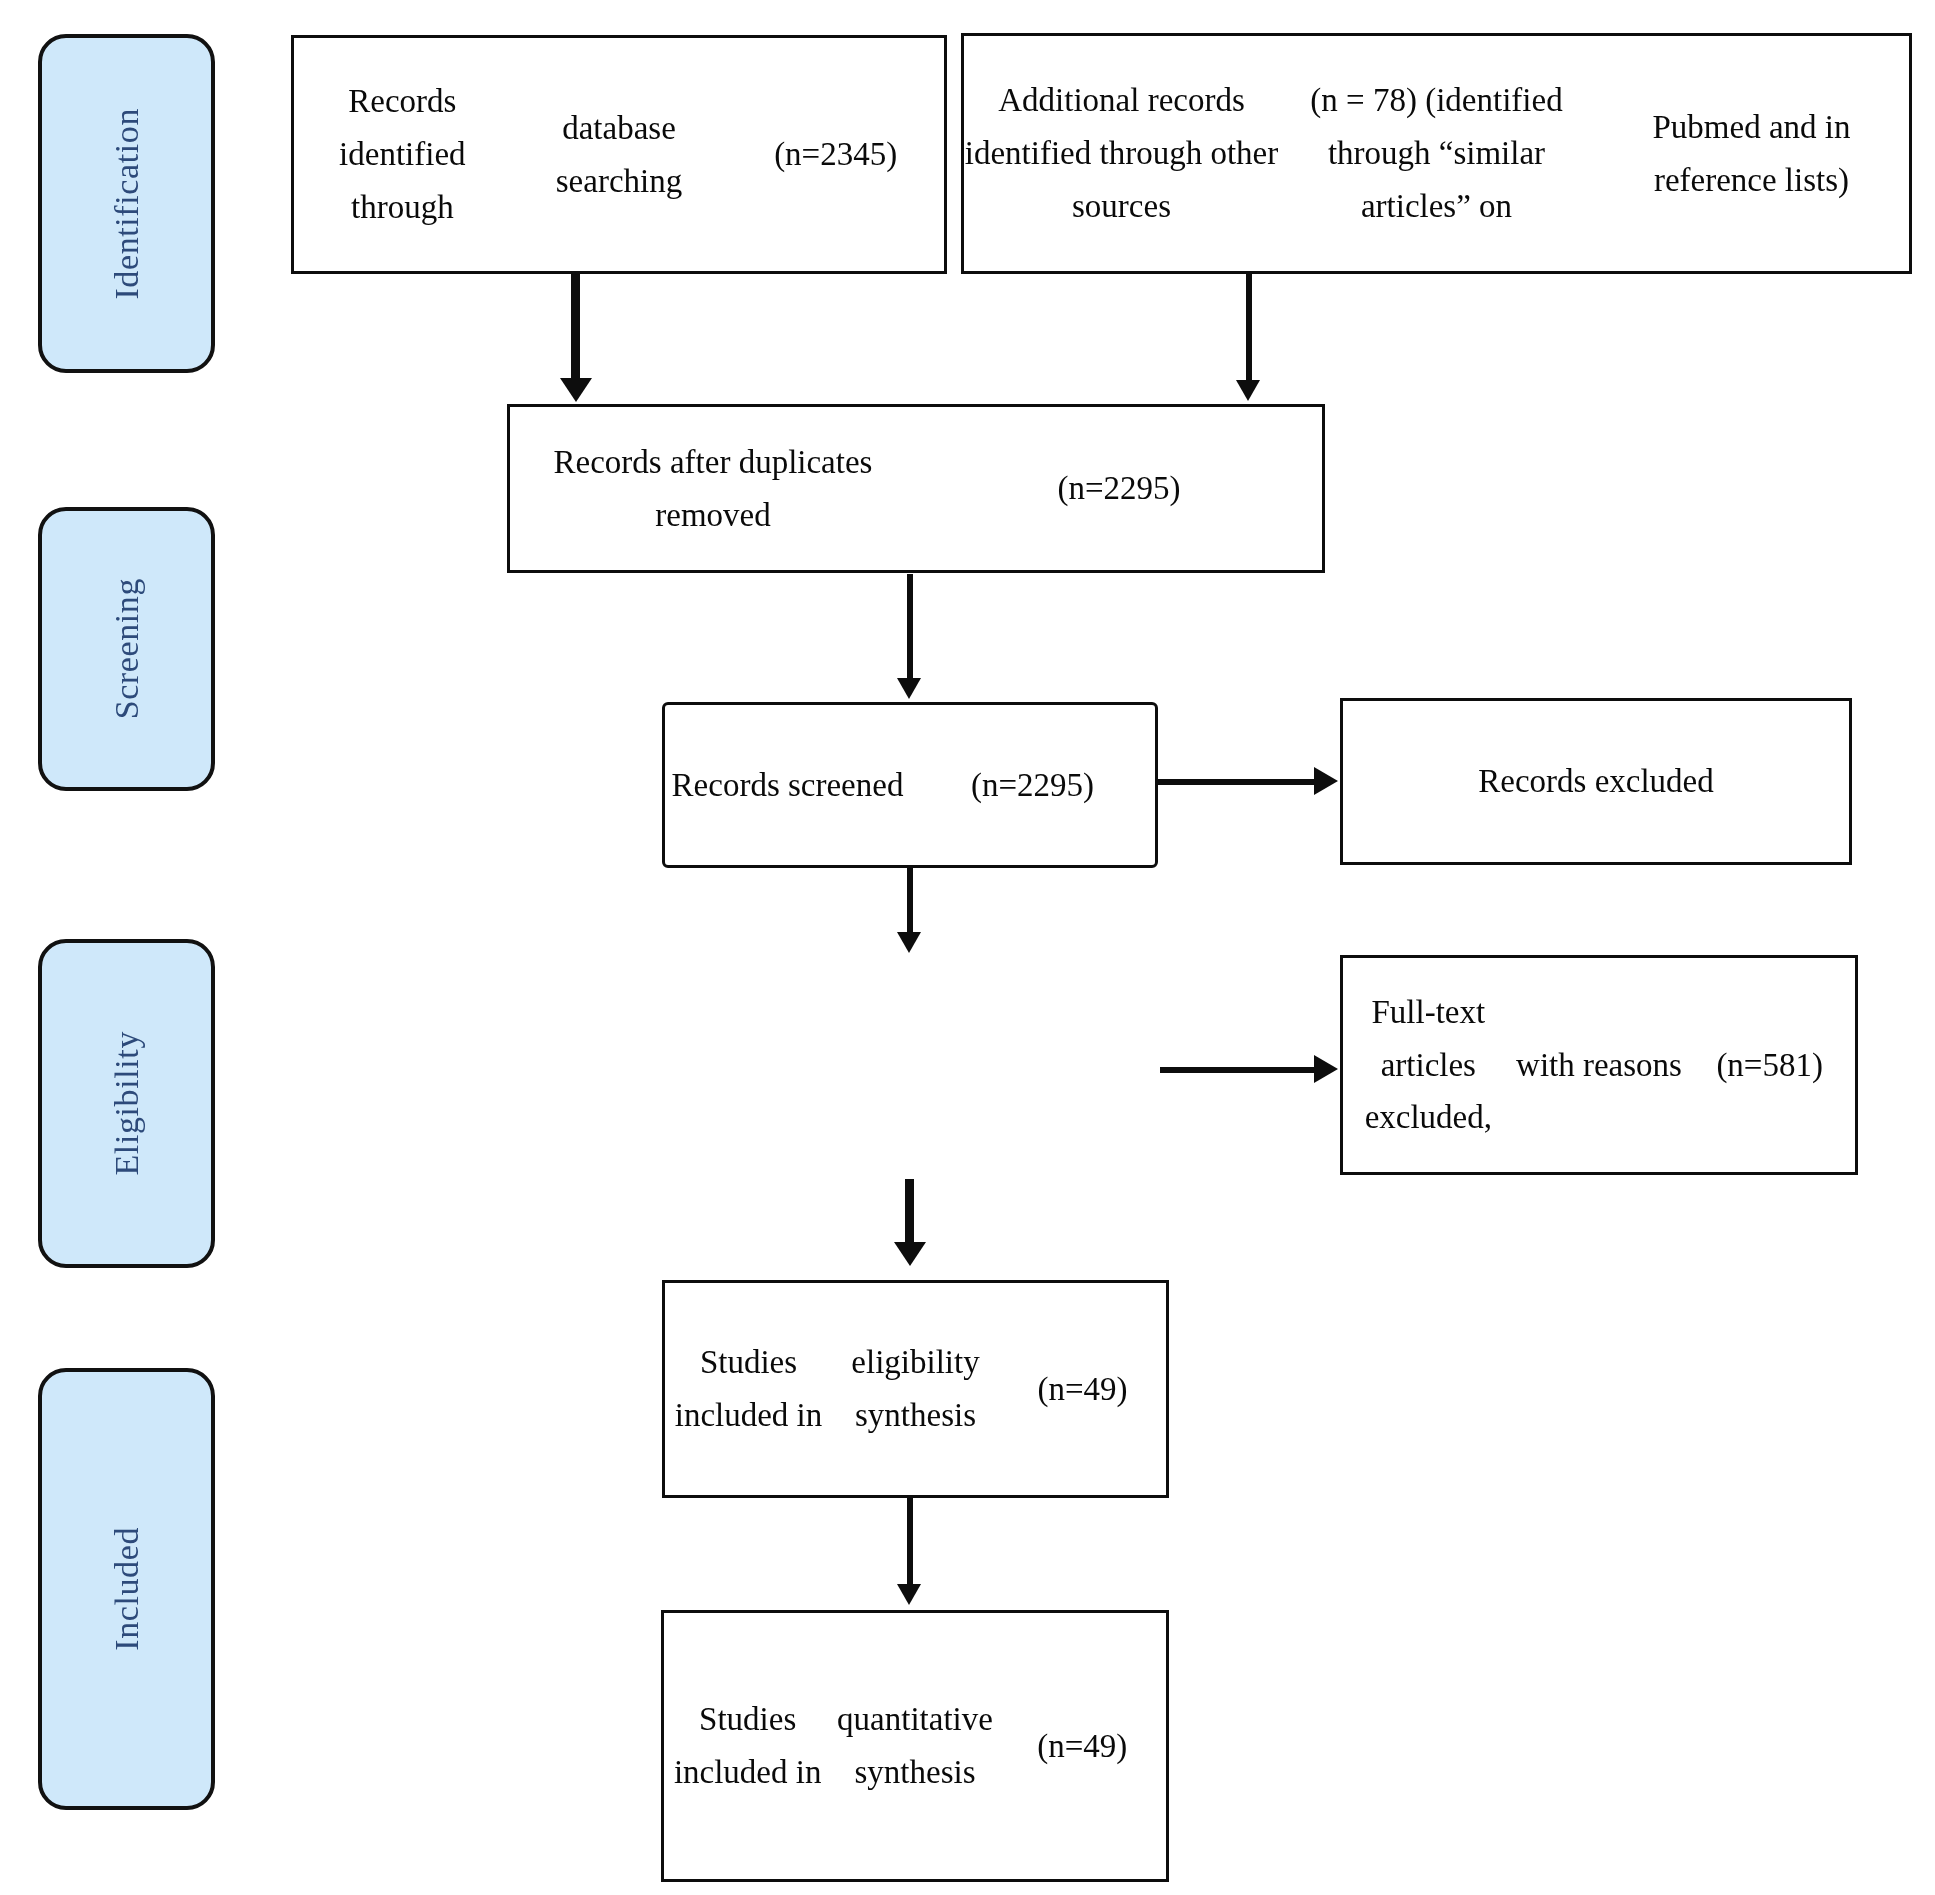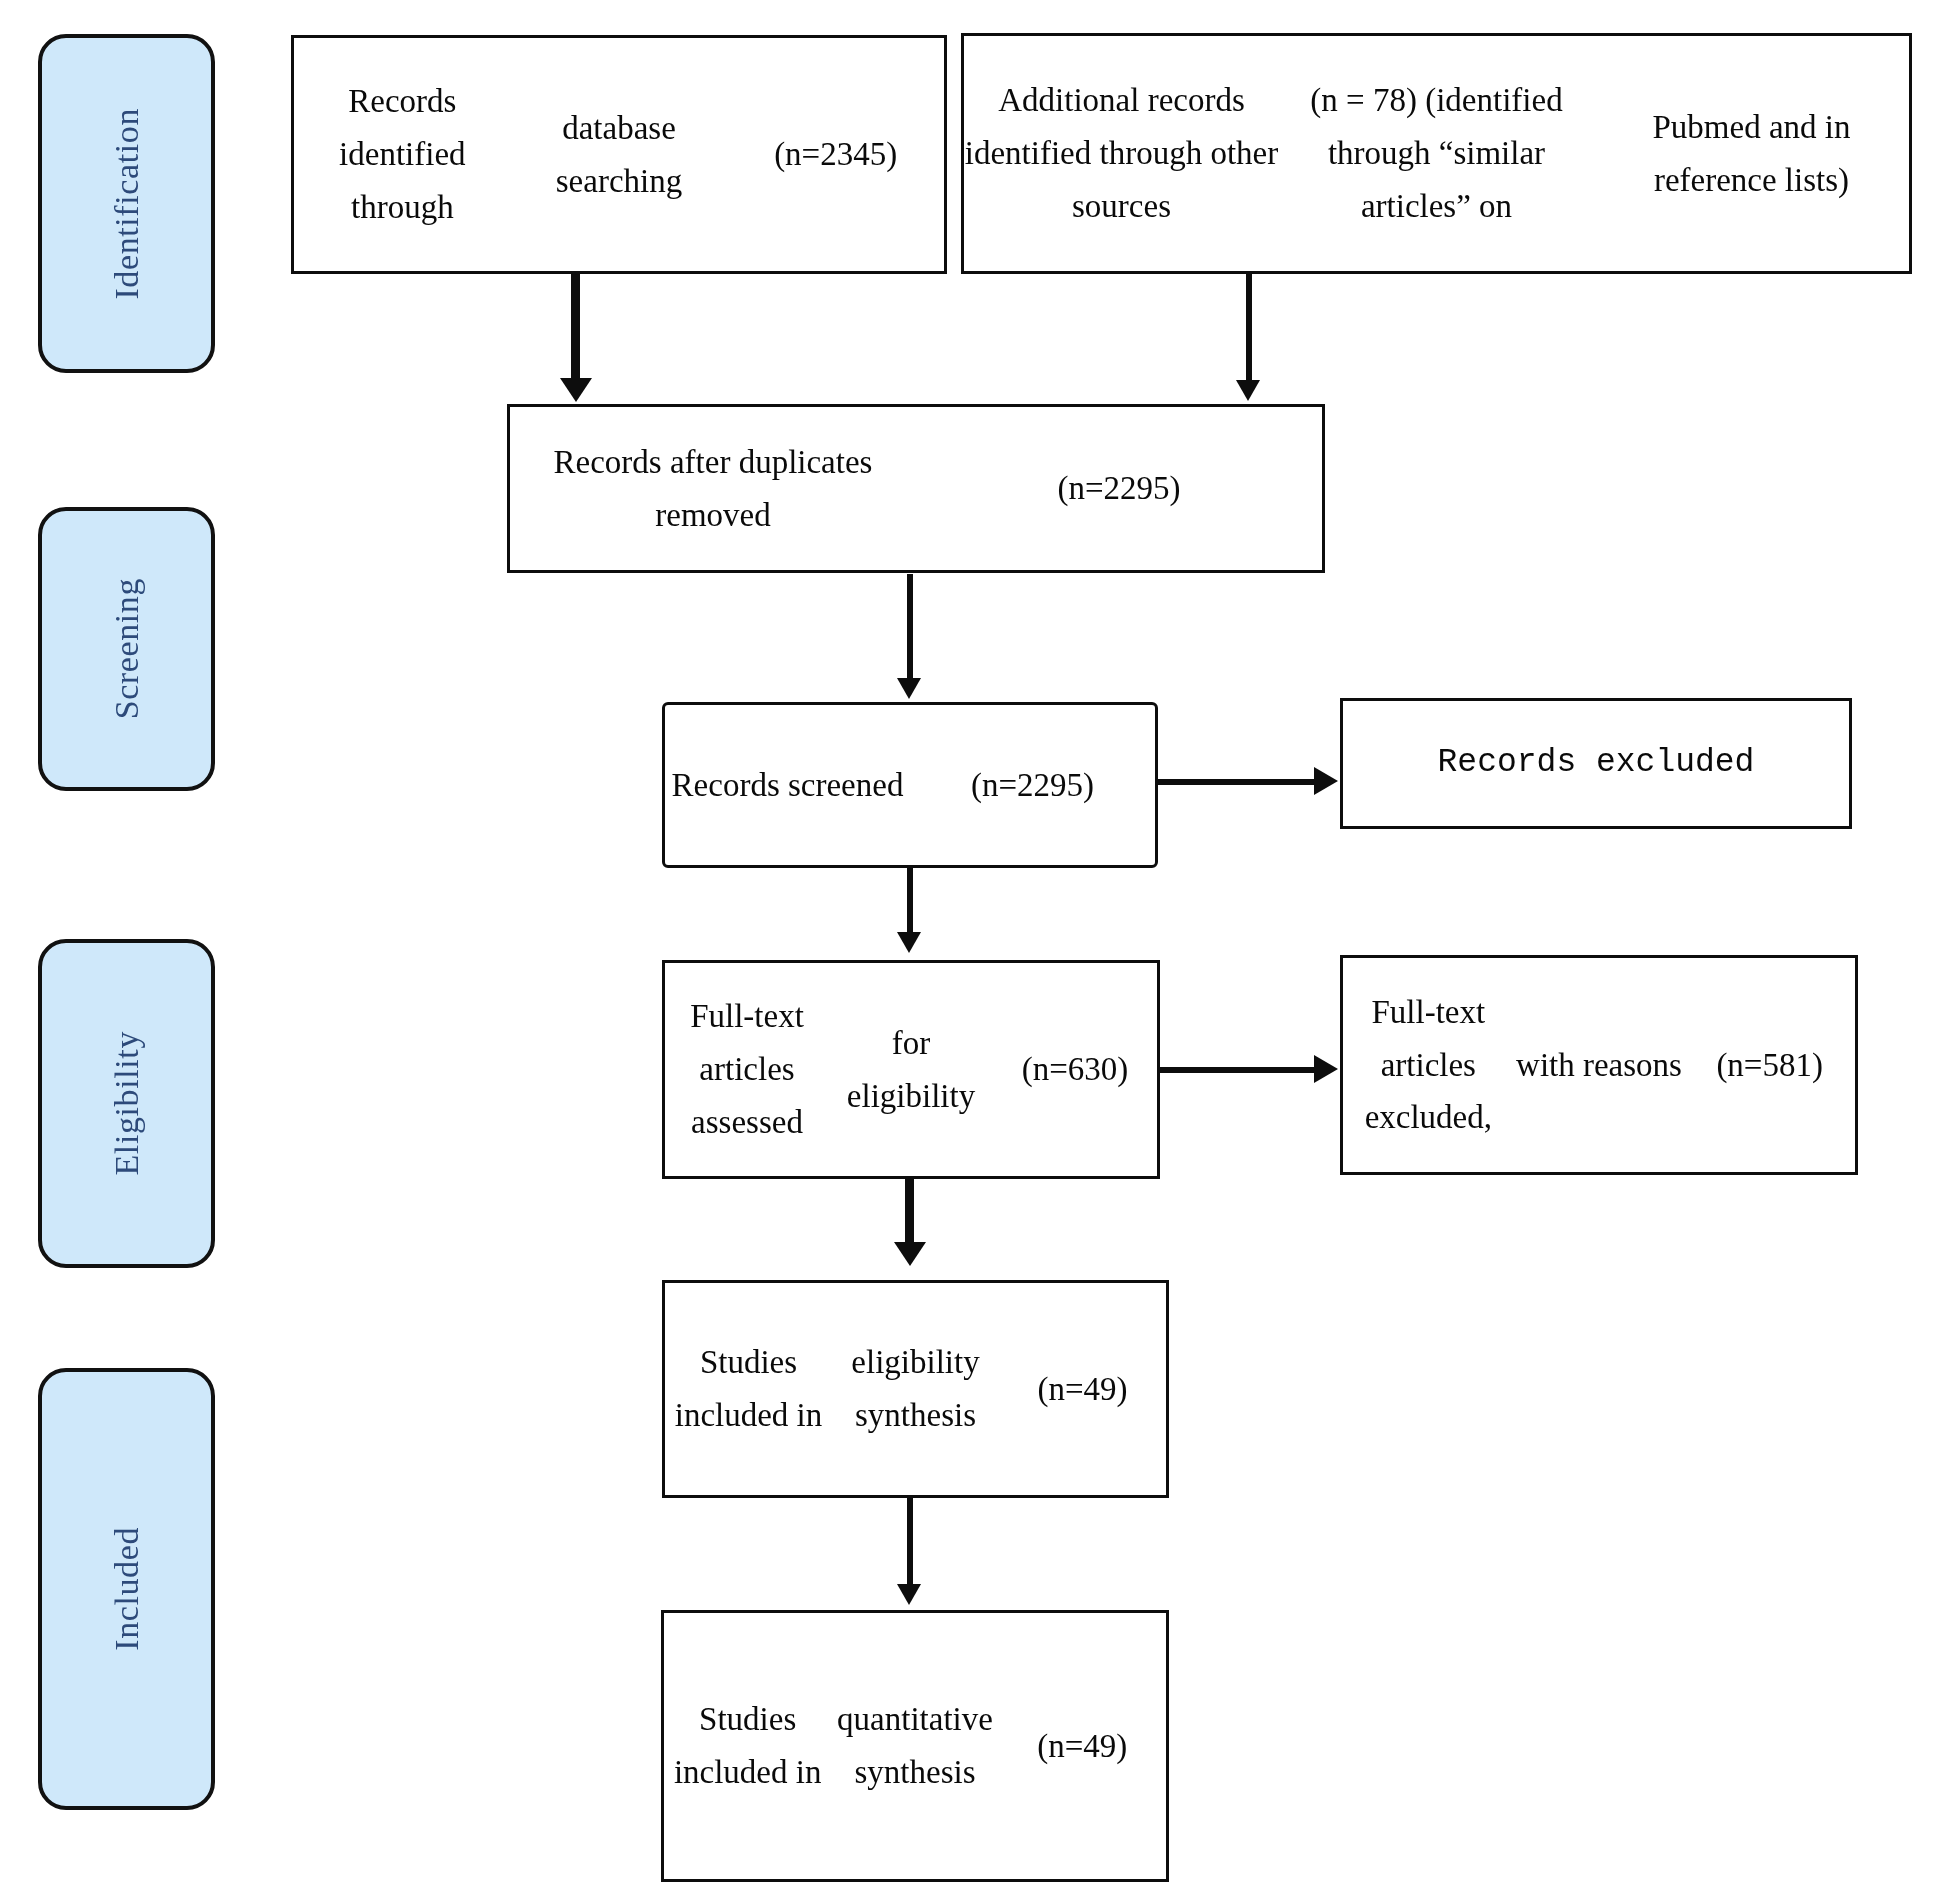--- a/index.html
+++ b/index.html
@@ -77,35 +77,30 @@
   </div>
 
   <div class="vline" style="left:907px;top:574px;width:6px;height:107px;"></div>
   <div class="arrow-down thin" style="left:897px;top:678px;"></div>
 
   <div class="box" style="left:662px;top:702px;width:496px;height:166px;border-radius:6px;">
     <span class="line">Records screened</span>
     <span class="line">(n=2295)</span>
   </div>
 
-  <div class="box" style="left:1340px;top:698px;width:512px;height:131px;font-family:Liberation Mono, monospace;">
+  <div class="box" style="left:1340px;top:698px;width:512px;height:167px;">
     <span class="line">Records excluded</span>
   </div>
 
   <div class="hline" style="left:1158px;top:779px;width:158px;height:5.5px;"></div>
   <div class="arrow-right" style="left:1314px;top:767px;"></div>
 
   <div class="vline" style="left:907px;top:868px;width:6px;height:67px;"></div>
   <div class="arrow-down thin" style="left:897px;top:932px;"></div>
 
-  <div class="box" style="left:662px;top:960px;width:498px;height:219px;">
-    <span class="line">Full-text articles assessed</span>
-    <span class="line">for eligibility</span>
-    <span class="line">(n=630)</span>
-  </div>
 
   <div class="box" style="left:1340px;top:955px;width:518px;height:220px;text-align:center;">
     <span class="line">Full-text articles excluded,</span>
     <span class="line">with reasons</span>
     <span class="line">(n=581)</span>
   </div>
 
   <div class="hline" style="left:1160px;top:1067px;width:156px;height:5.5px;"></div>
   <div class="arrow-right" style="left:1314px;top:1055px;"></div>
 

